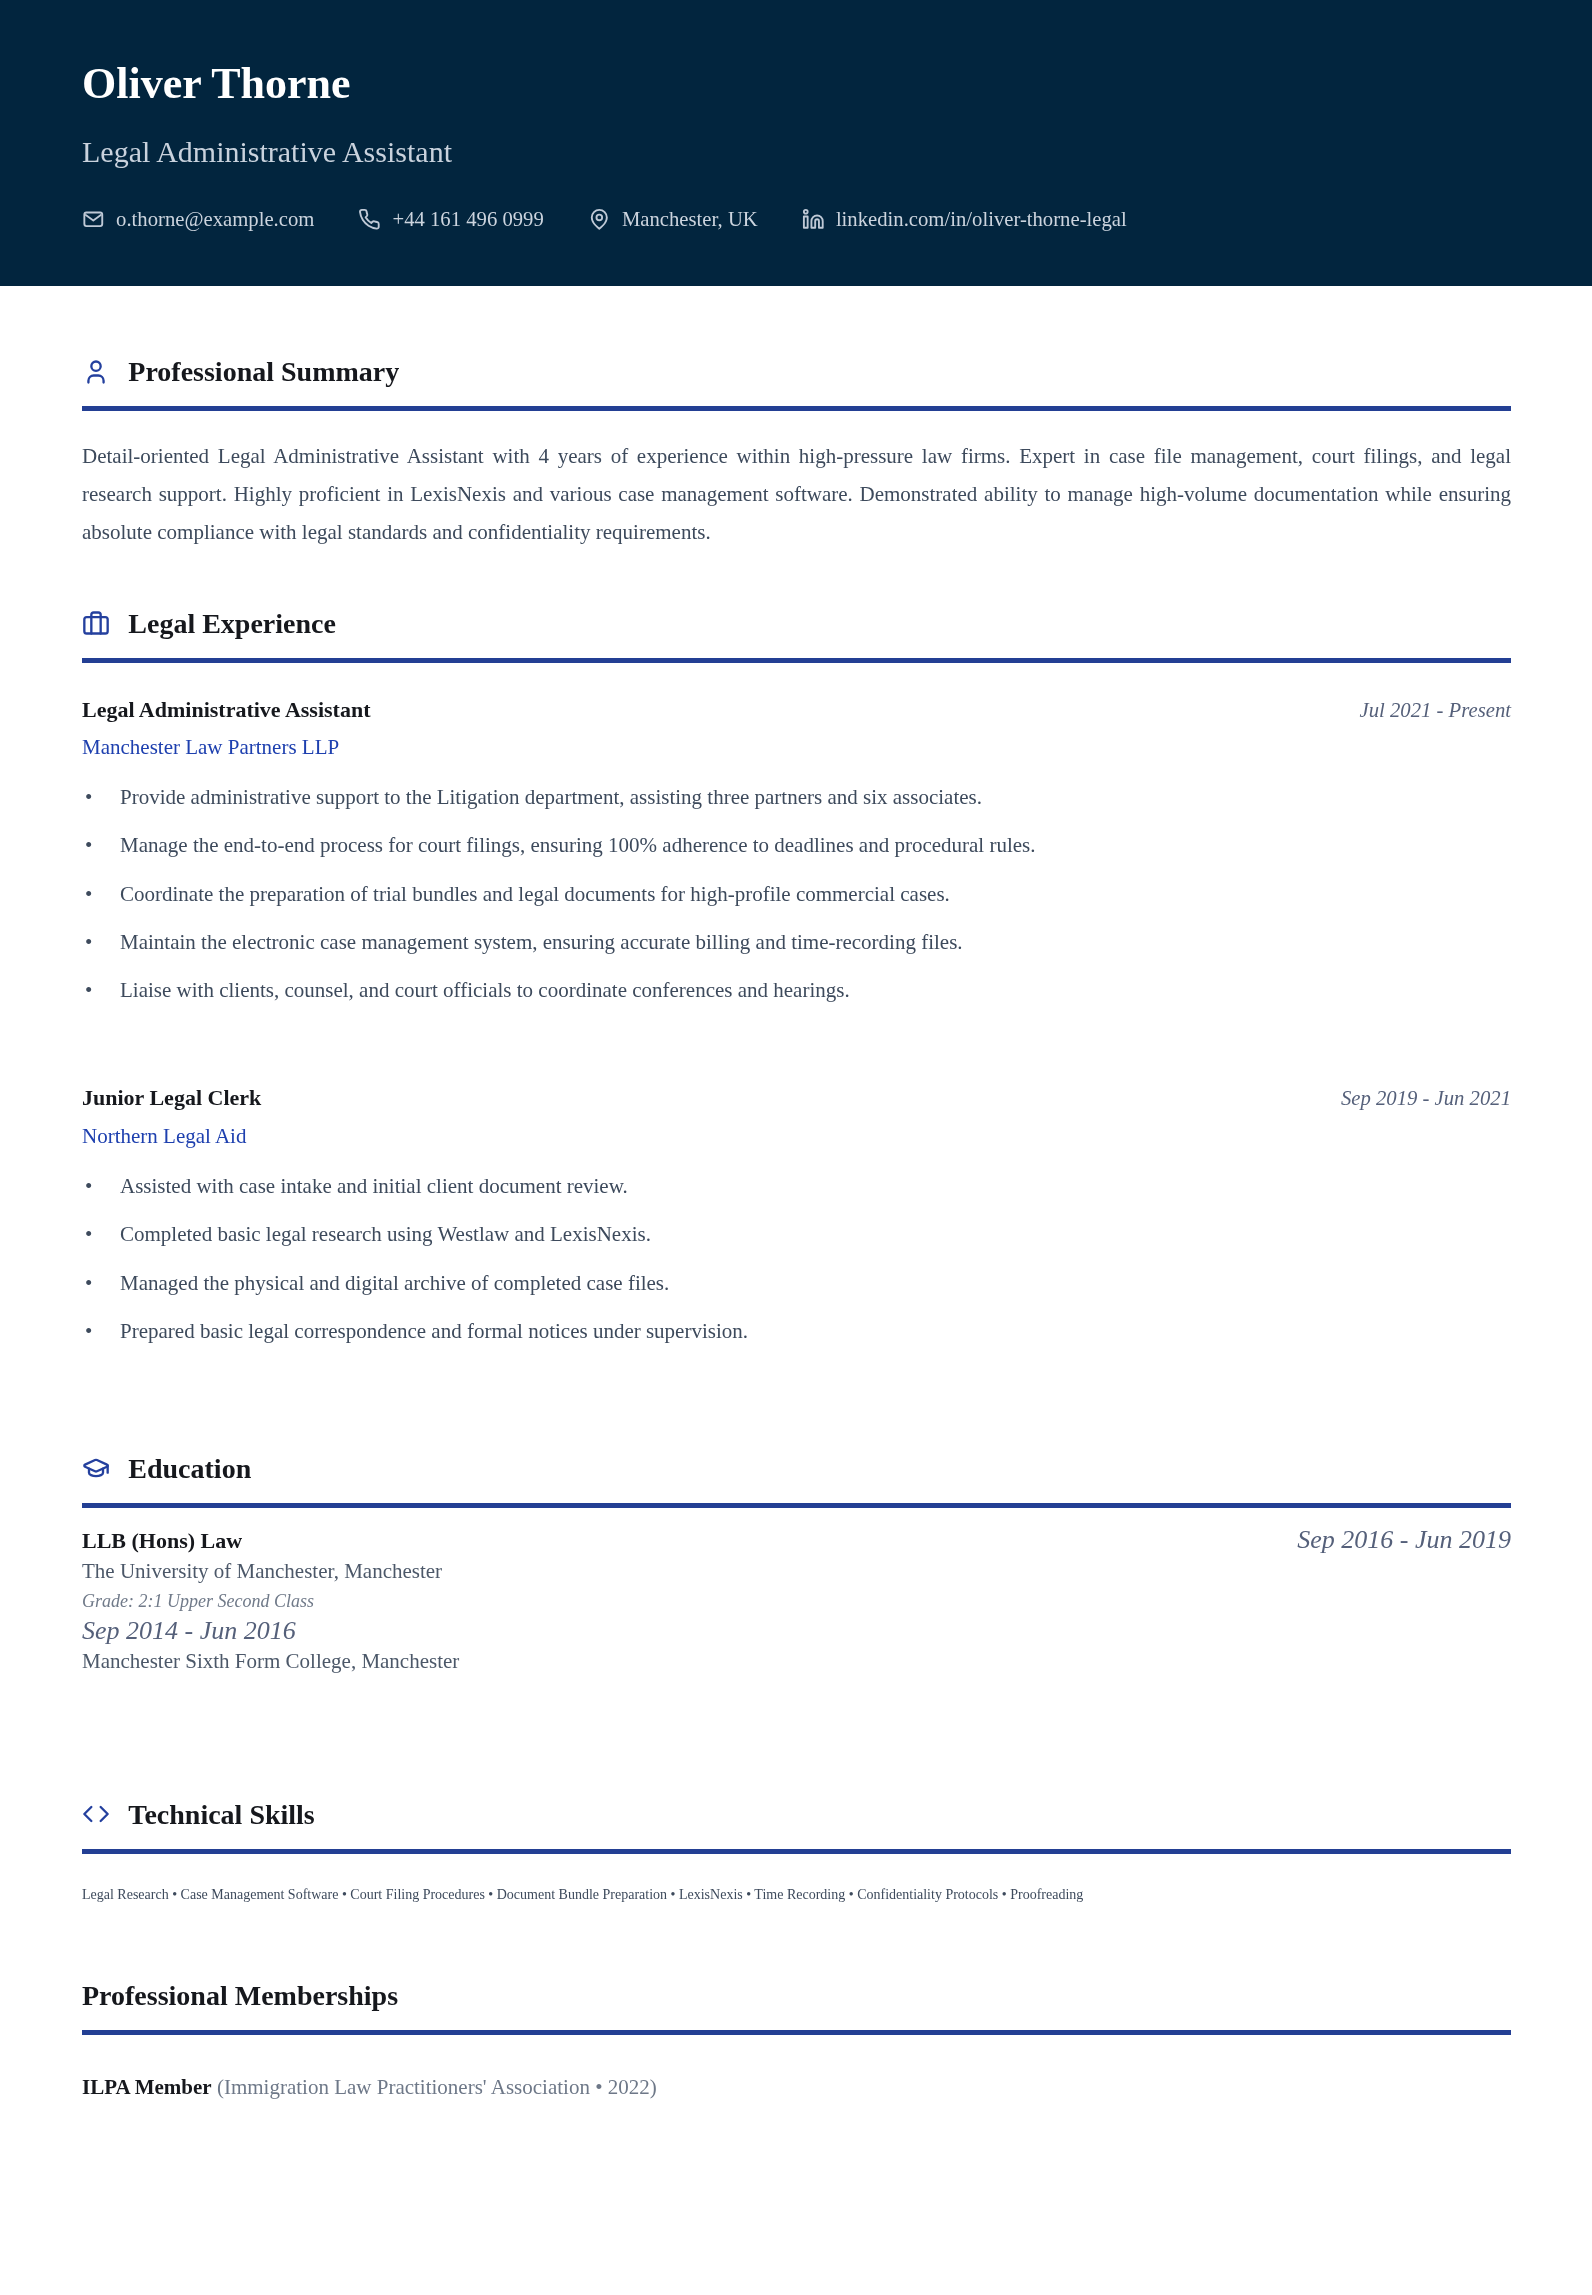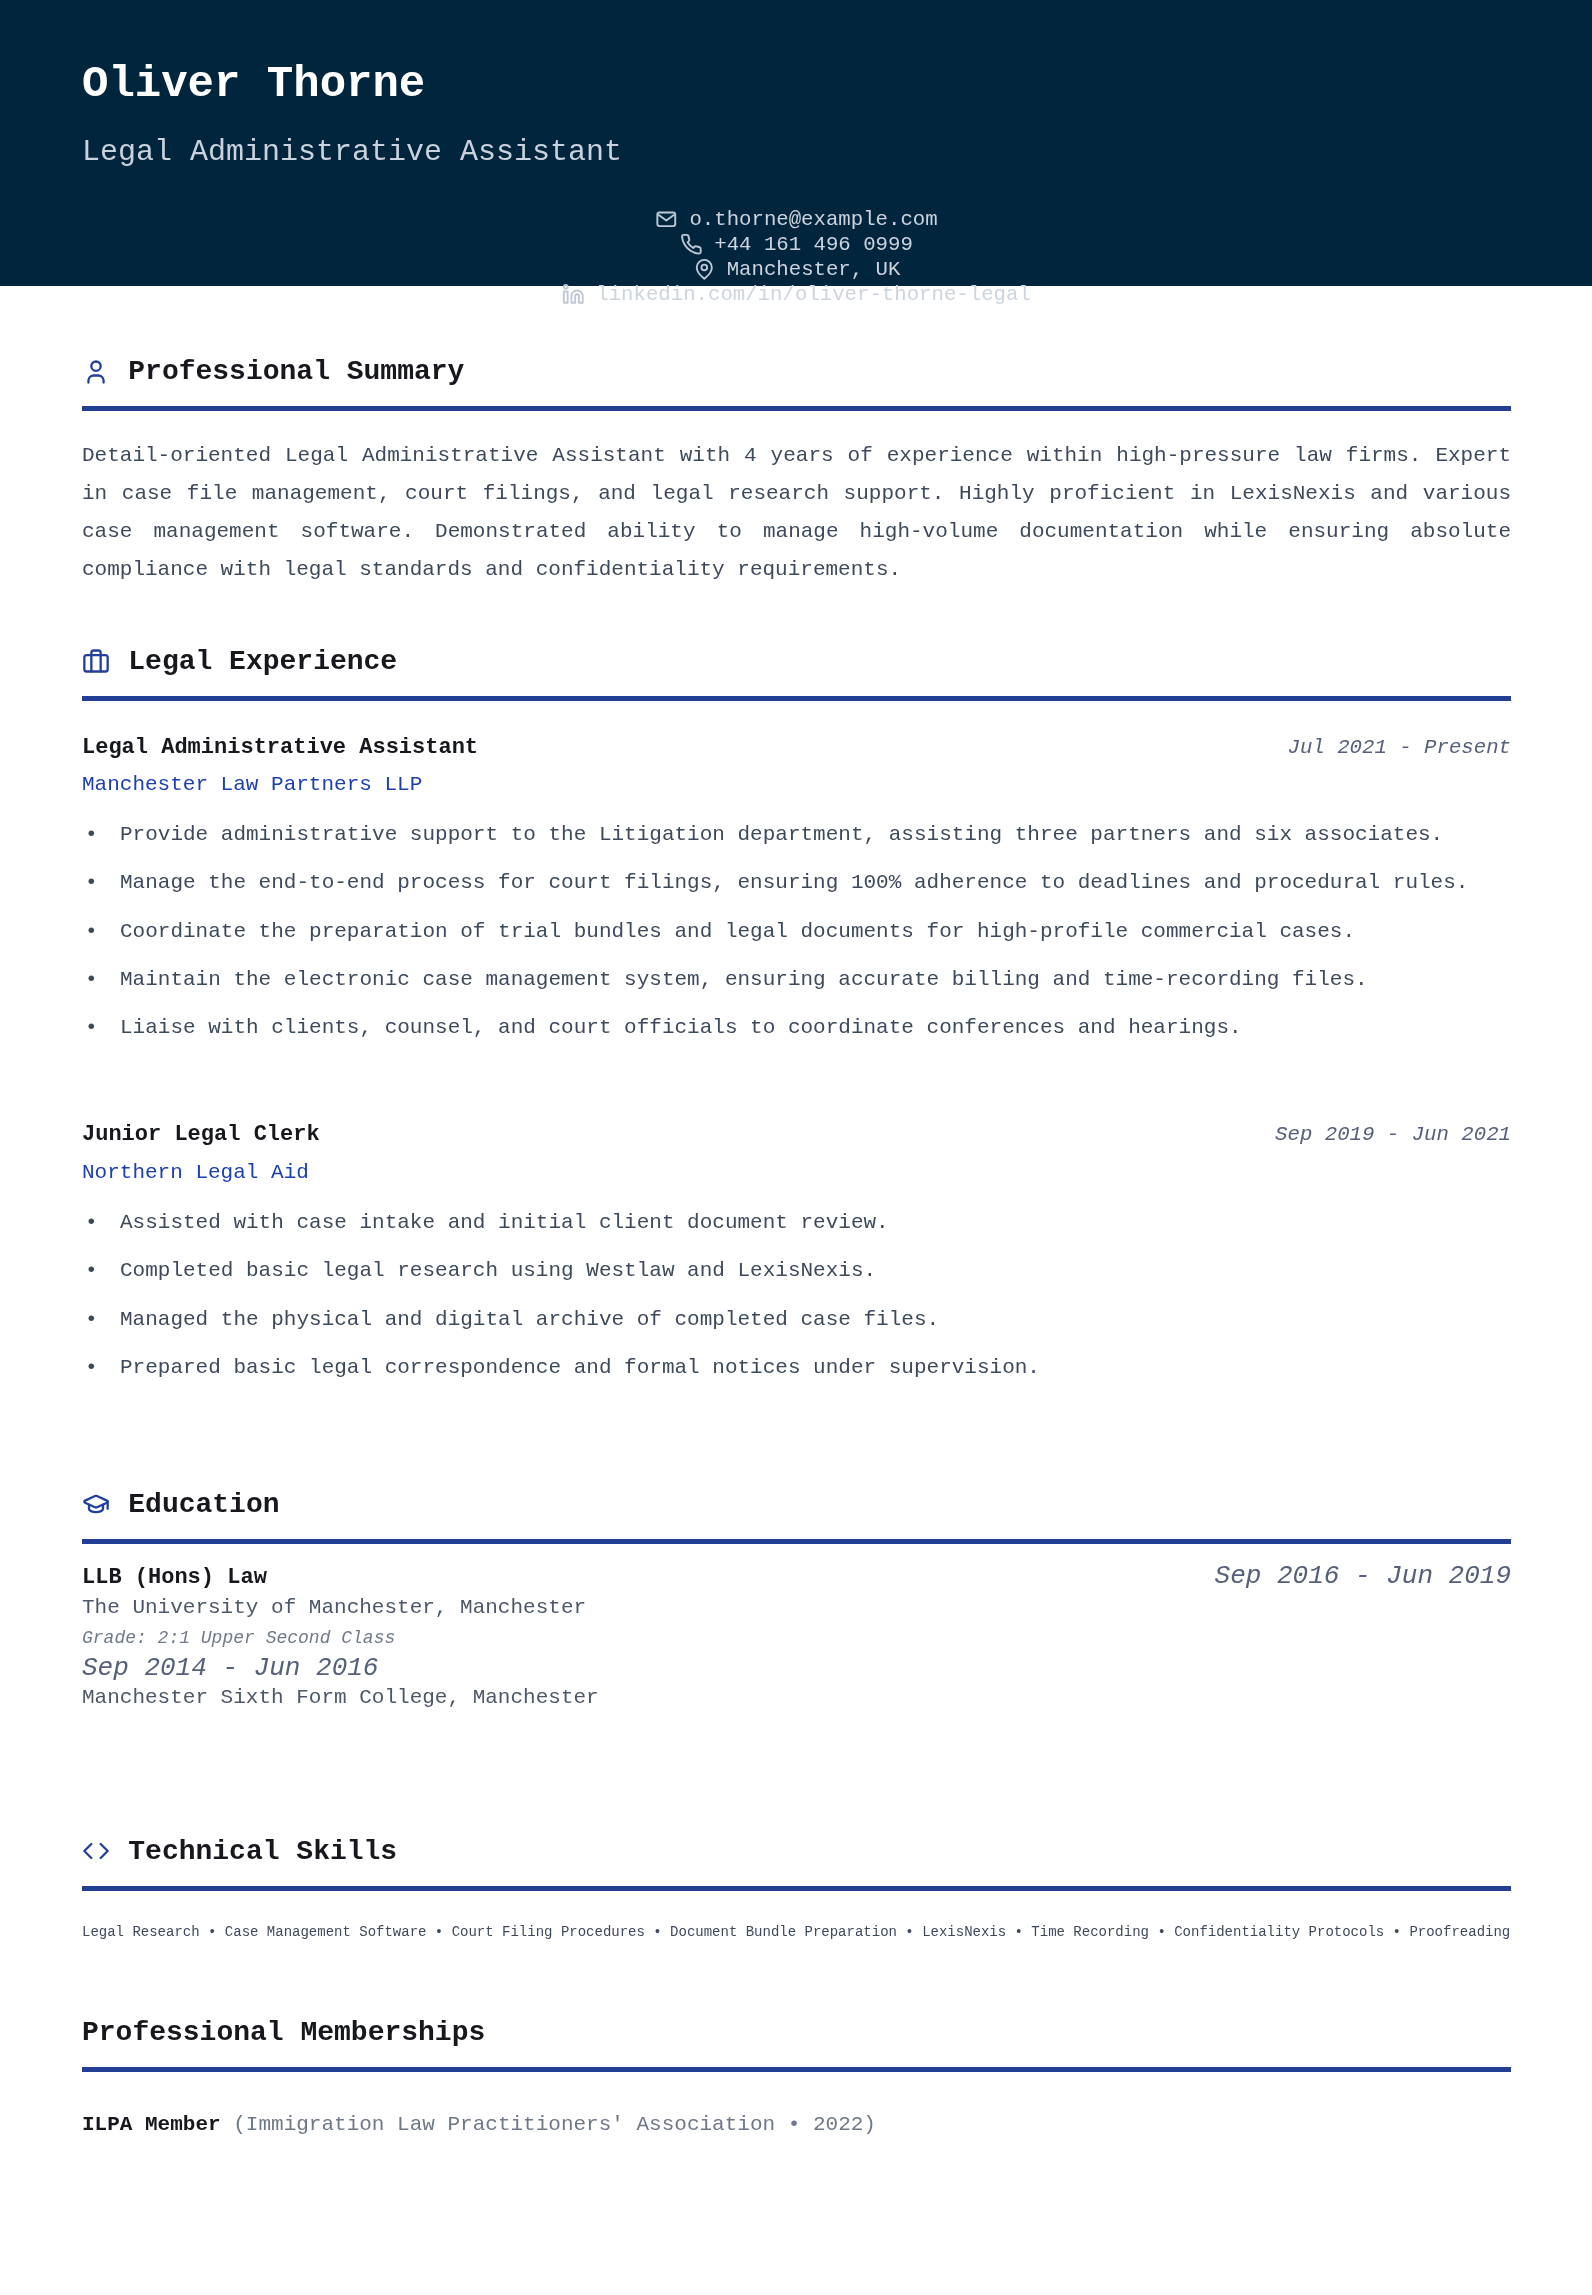--- a/index.html
+++ b/index.html
@@ -1,27 +1,27 @@
 <!DOCTYPE html>
 <html style="font-size:7.7px"><head>
 <meta charset="utf-8">
 <style>
   html,body{margin:0;padding:0;background:#ffffff;}
   .page{
     width:1593px;height:2295px;background:#ffffff;position:relative;overflow:hidden;
-    font-family:Liberation Mono, monospace;box-sizing:border-box;
+    font-family:Liberation Serif, serif;box-sizing:border-box;
   }
   
   .header{
     height:286px;background:#02253E;box-sizing:border-box;
     padding:62px 82px 0 82px;color:#ffffff;
   }
   .name{font-size:44px;line-height:44px;font-weight:700;margin:0;color:#ffffff;letter-spacing:0;}
   .headline{font-size:30px;line-height:30px;font-weight:400;color:#C9D2DD;margin-top:31px;}
-  .contacts{display:flex;align-items:center;column-gap:18px;margin-top:40px;color:#C9D2DD;flex-direction:column;}
+  .contacts{display:flex;align-items:center;column-gap:44px;margin-top:40px;color:#C9D2DD;}
   .contact{display:flex;align-items:center;gap:11.5px;font-size:20.7px;line-height:25px;color:#CCD4DE;}
   .contact svg{width:22.6px;height:22.6px;stroke:#BFC9D6;}
   .icon{fill:none;stroke-width:2;stroke-linecap:round;stroke-linejoin:round;}
   
   .main{padding:0 82px;}
   .sec-head{display:flex;align-items:center;gap:18.3px;}
   .sec-head svg{width:28px;height:28px;stroke:#24409E;flex:0 0 auto;}
   h2{font-size:28px;line-height:31px;font-weight:700;color:#16181D;margin:0;}
   .rule{height:4.8px;background:#233F94;margin-top:19px;}
   .sec-summary{margin-top:70px;}

